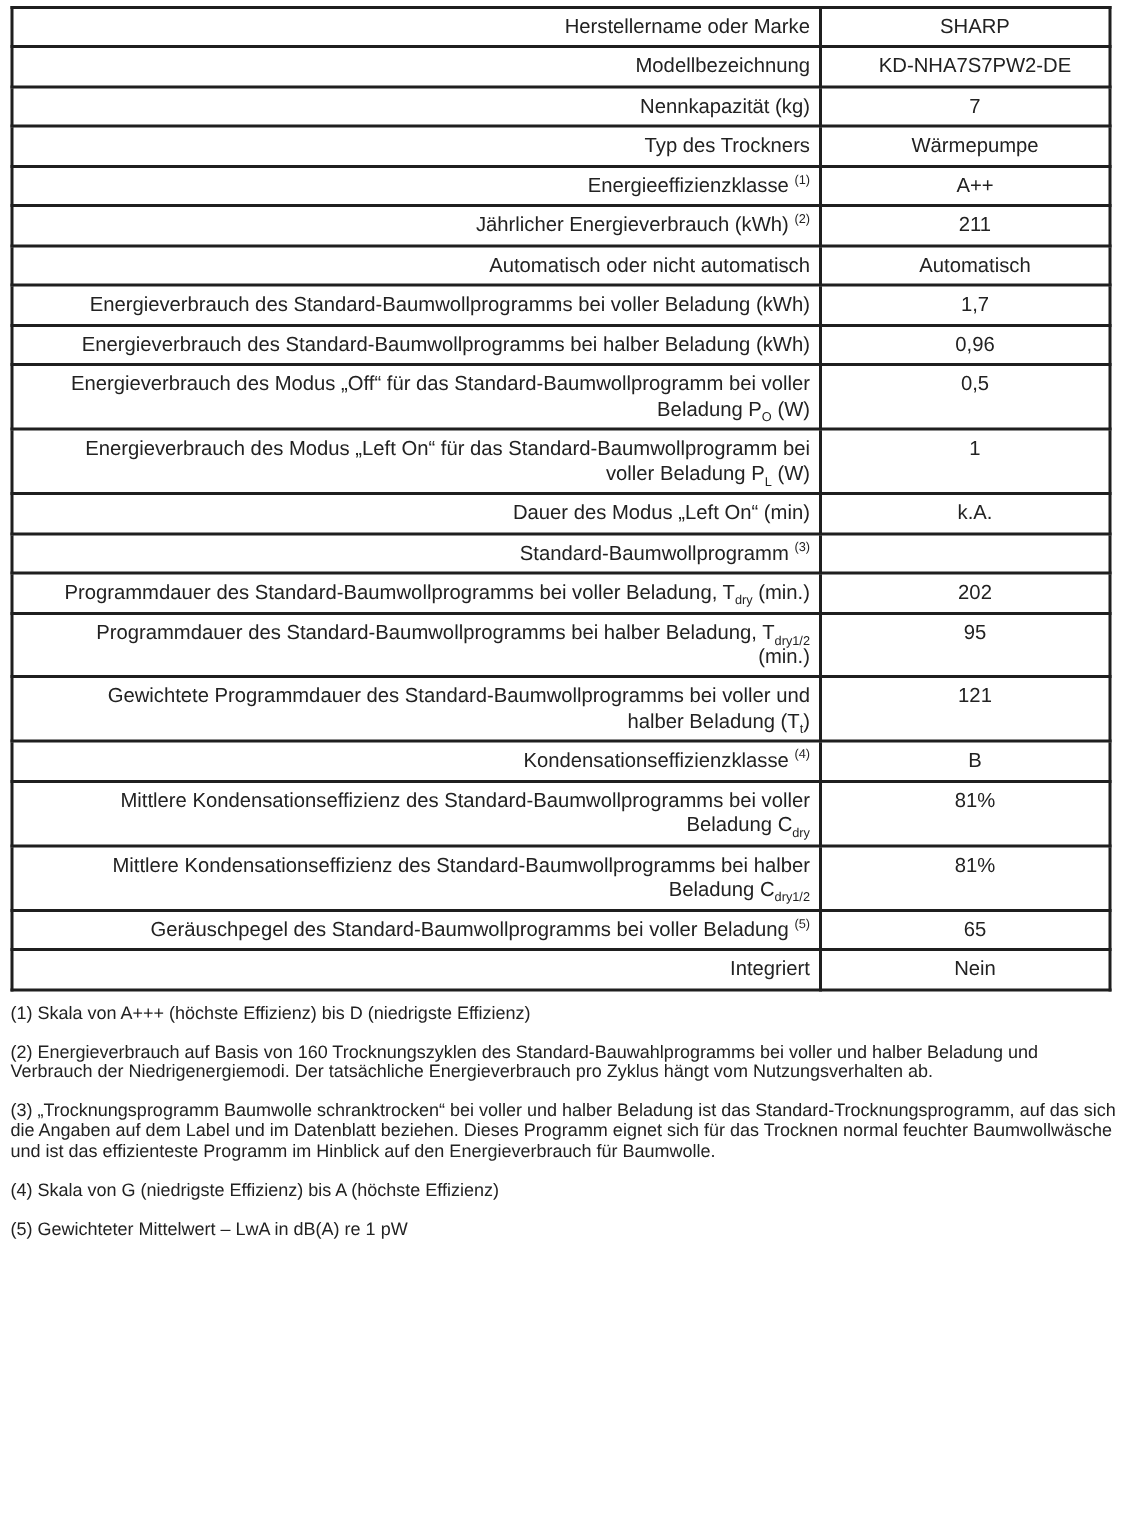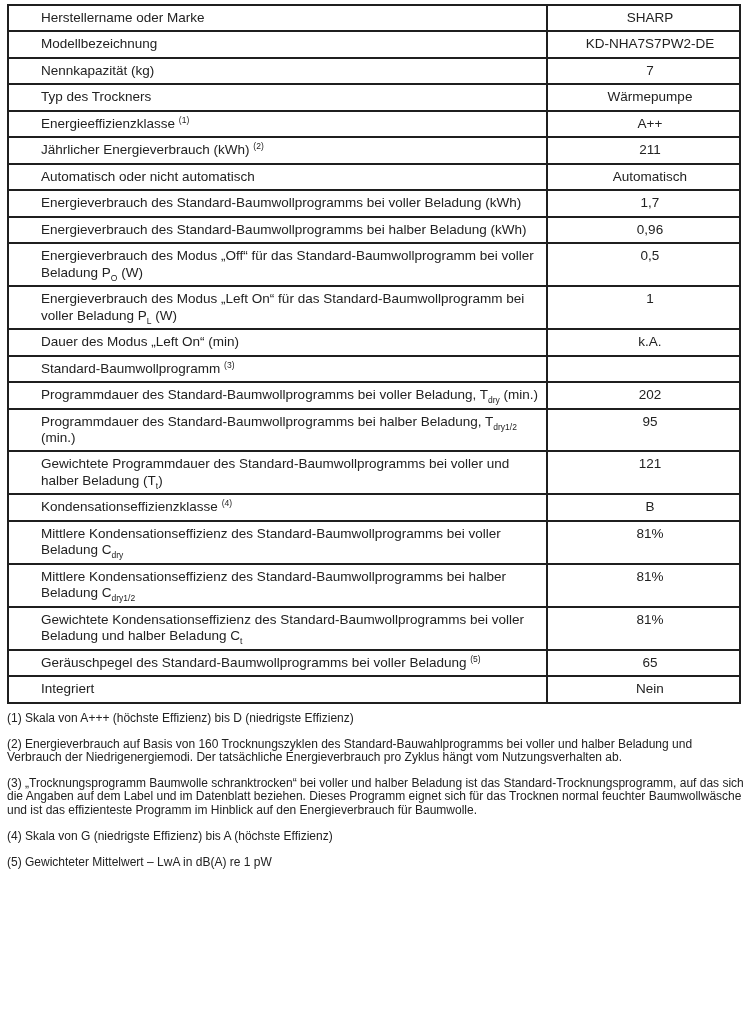--- a/index.html
+++ b/index.html
@@ -46,21 +46,21 @@
   }
   
   .spec-table td {
     border: 2px solid var(--border-color, #1f1f1f);
     font-size: 13.5px;
     line-height: 1.22;
     vertical-align: top;
     padding: 4px 6px;
   }
   .spec-table td.label {
-    text-align: left;
+    text-align: right;
     padding-left: 32px;
   }
   .spec-table td.value {
     width: 166px;
     text-align: center;
     padding-left: 19px;
   }
   sub.cell-sub {
     font-size: 8.5px;
     line-height: 0;
@@ -158,24 +158,20 @@
         </tr>
         <tr>
           <td class="label">Mittlere Kondensationseffizienz des Standard-Baumwollprogramms bei voller Beladung C<sub class="cell-sub">dry</sub></td>
           <td class="value">81%</td>
         </tr>
         <tr>
           <td class="label">Mittlere Kondensationseffizienz des Standard-Baumwollprogramms bei halber Beladung C<sub class="cell-sub">dry1/2</sub></td>
           <td class="value">81%</td>
         </tr>
         <tr>
-          <td class="label">Gewichtete Kondensationseffizienz des Standard-Baumwollprogramms bei voller Beladung und halber Beladung C<sub class="cell-sub">t</sub></td>
-          <td class="value">81%</td>
-        </tr>
-        <tr>
           <td class="label">Geräuschpegel des Standard-Baumwollprogramms bei voller Beladung <sup class="cell-sup">(5)</sup></td>
           <td class="value">65</td>
         </tr>
         <tr>
           <td class="label">Integriert</td>
           <td class="value">Nein</td>
         </tr>
       </tbody>
   </table>
 

